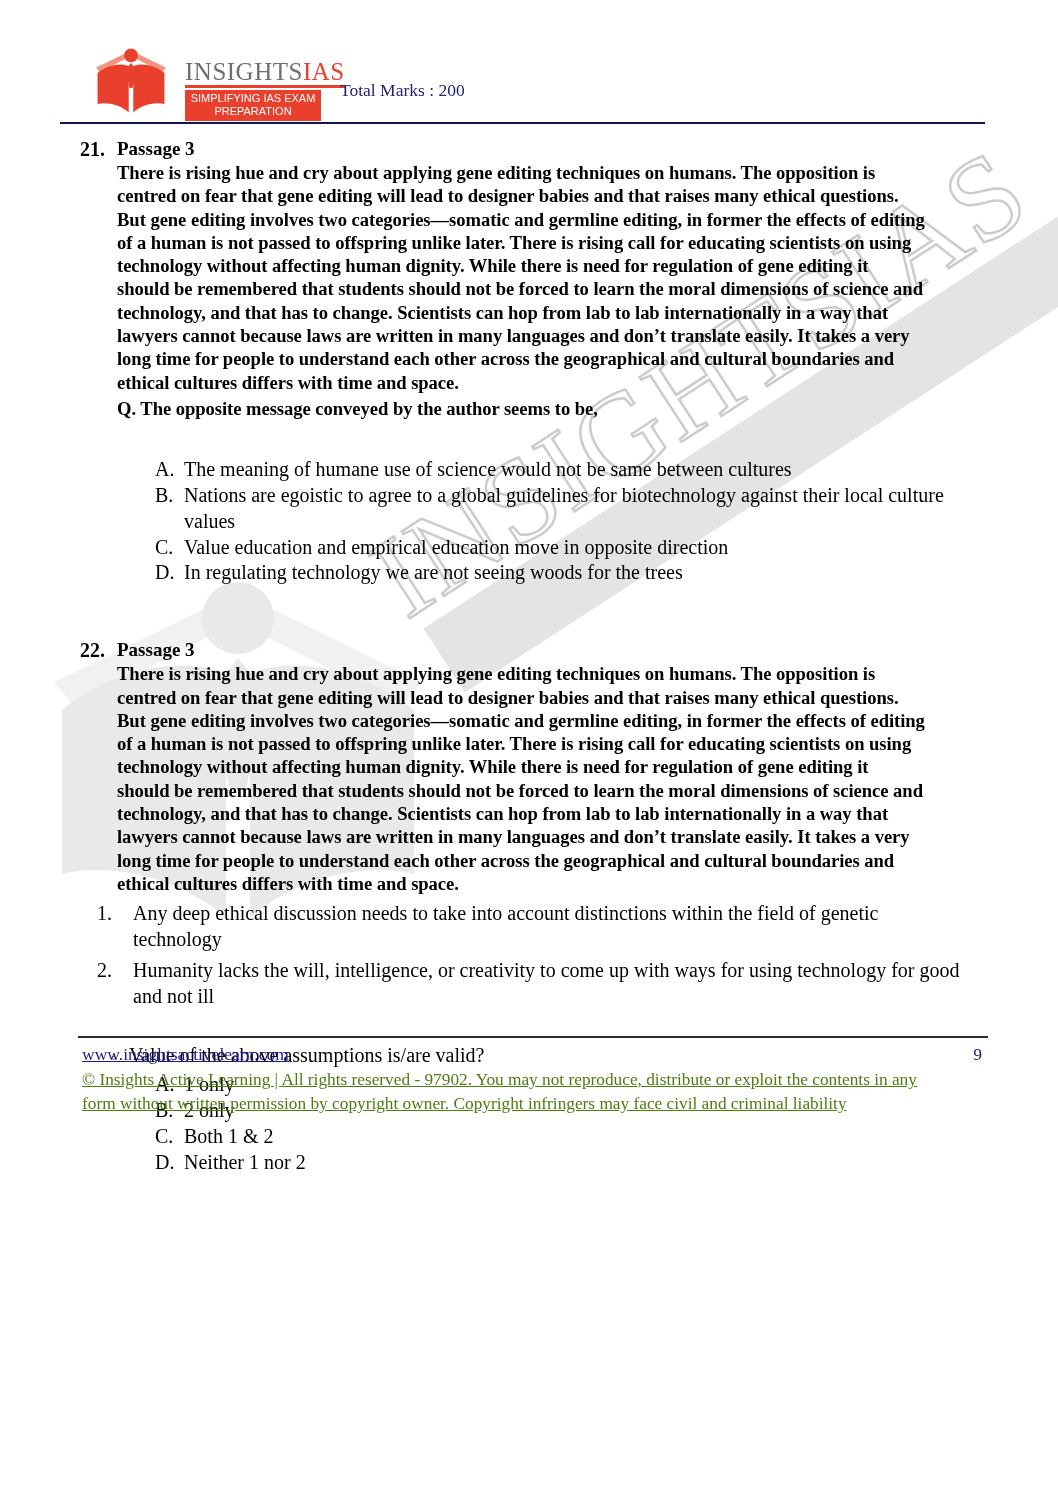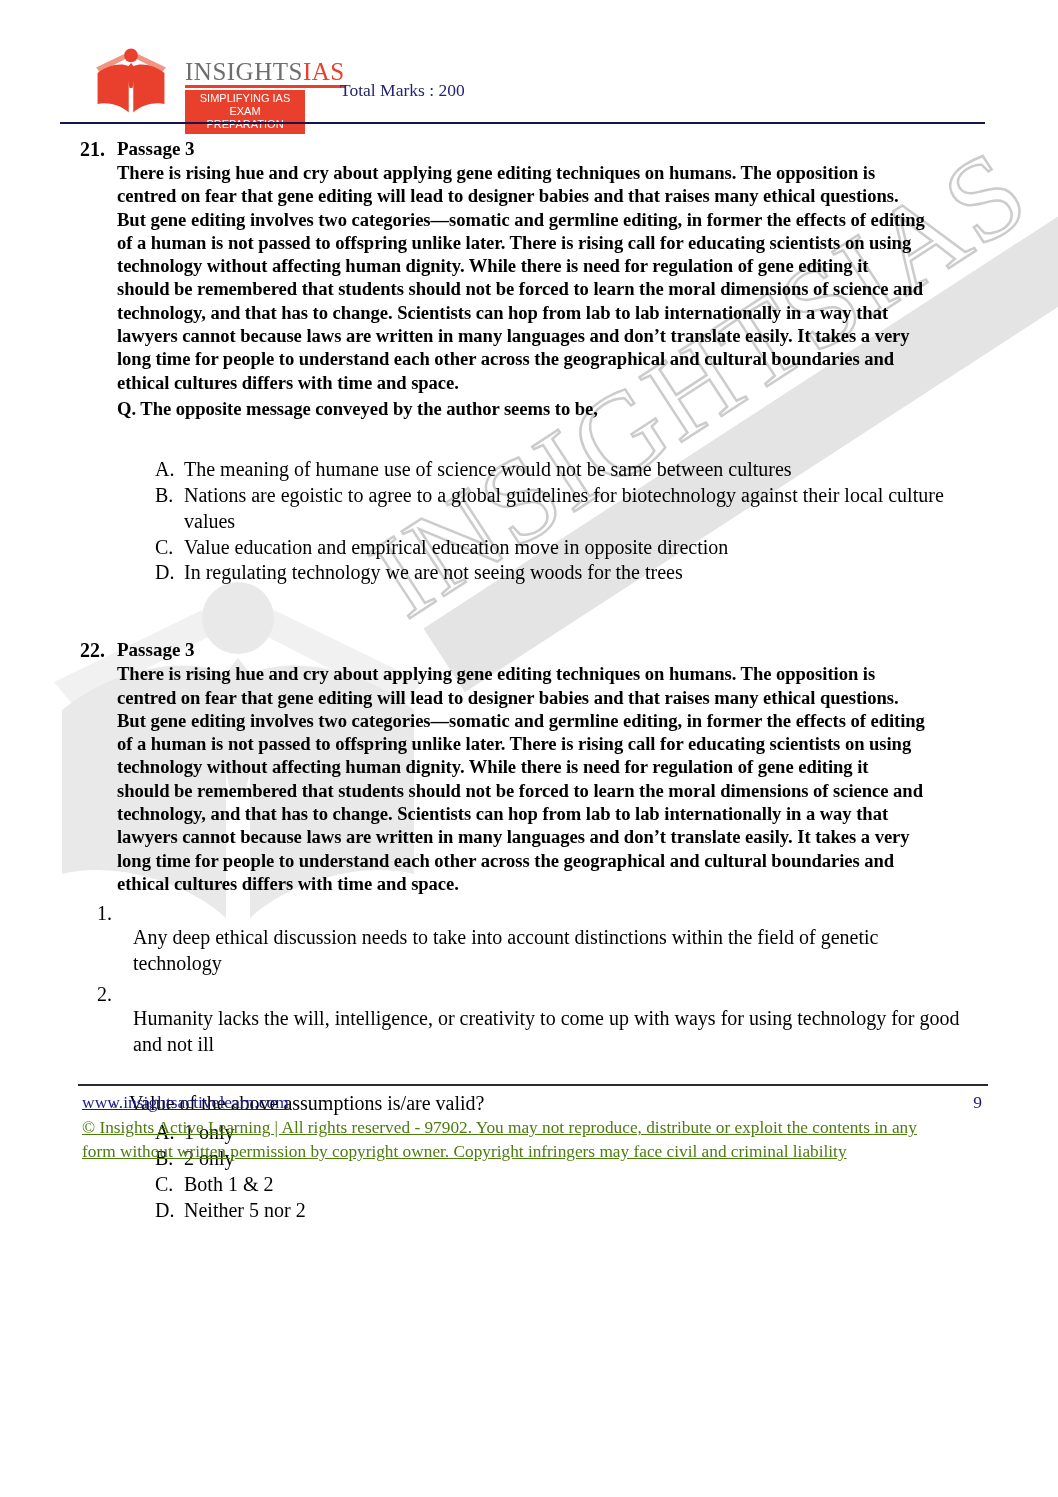--- a/index.html
+++ b/index.html
@@ -23,21 +23,21 @@
   header { position:relative; height:123px; padding:44px 73px 0 85px; display:flex; }
   .logo { display:flex; align-items:flex-start; gap:8px; width:255px; }
   .logo-book { width:92px; height:76px; flex:0 0 auto; }
   .logo-text { padding-top:16px; }
   .brand { font-size:25px; letter-spacing:.5px; line-height:24px;
            border-bottom:3px solid #e8402c; padding-bottom:1px; white-space:nowrap; }
   .brand-primary { color:#6e6e6e; }
   .brand-accent  { color:#e8402c; }
   .tagline { margin-top:2px; background:#e8402c; color:#fff; text-align:center;
              font-family:"Liberation Sans", sans-serif; font-size:11px; line-height:13px;
-             padding:2px 4px 3px; width:120px; }
+             padding:2px 4px 3px; width:136px; }
   .header-center { flex:1; text-align:center; padding-top:20px; color:#232370; }
   .header-title { font-size:22.5px; line-height:26px; }
   .header-subtitle { font-size:15px; line-height:18px; }
   .total-marks { width:150px; padding-top:36px; font-size:17.5px; color:#232370; white-space:nowrap; }
   .header-rule { position:absolute; left:60px; top:122px; width:925px; height:2px; background:#15154f; }
   
   main { padding:14px 75px 0 80px; }
   .question { display:grid; grid-template-columns:37px 1fr; }
   .q-num { font-weight:bold; font-size:20px; line-height:24px; }
   .passage-title { font-weight:bold; font-size:19px; line-height:24px; }
@@ -46,21 +46,21 @@
     white-space:nowrap; letter-spacing:-0.05px;
   }
   .q-line { margin-top:3px; }
   .opts { margin-top:37px; }
   .opt-row { display:grid; grid-template-columns:29px 1fr; margin-left:38px;
              font-size:20px; line-height:25.8px; }
   .opt-text { max-width:792px; }
   .gap-q { height:52px; }
   .assume-row { display:grid; grid-template-columns:36px 1fr; margin-left:-20px;
                 margin-top:5px; font-size:20px; line-height:26px; }
-  .assume-text { max-width:835px;margin-top:24px; }
+  .assume-text { max-width:835px; }
   .bullet-row { display:grid; grid-template-columns:18px 1fr; margin-left:-6px;
                 margin-top:33px; font-size:20px; line-height:26px; }
   .bullet-glyph { font-size:14px; padding-top:3px; }
   .opts-tight { margin-top:1px; }
   
   footer { position:absolute; left:0; right:0; bottom:16px; z-index:1; height:123px; }
   .footer-rule { position:absolute; top:0; left:78px; right:70px; height:2px; background:#2b2b2b; }
   .footer-row { display:flex; justify-content:space-between; align-items:baseline;
                 padding:8px 76px 0 82px; font-size:17.5px; color:#1b1b7a; }
   .footer-link { color:#1b1b8e; text-decoration:underline; }
@@ -194,21 +194,21 @@
             <div class="opt-row">
               <span>B.</span>
               <span class="opt-text">2 only</span>
             </div>
             <div class="opt-row">
               <span>C.</span>
               <span class="opt-text">Both 1 &amp; 2</span>
             </div>
             <div class="opt-row">
               <span>D.</span>
-              <span class="opt-text">Neither 5 nor 2</span>
+              <span class="opt-text">Neither 1 nor 2</span>
             </div>
           </div>
         </div>
       </section>
     </main>
 
     <footer>
       <div class="footer-rule"></div>
       <div class="footer-row">
         <a class="footer-link" href="#">www.insightsactivelearn.com</a>

